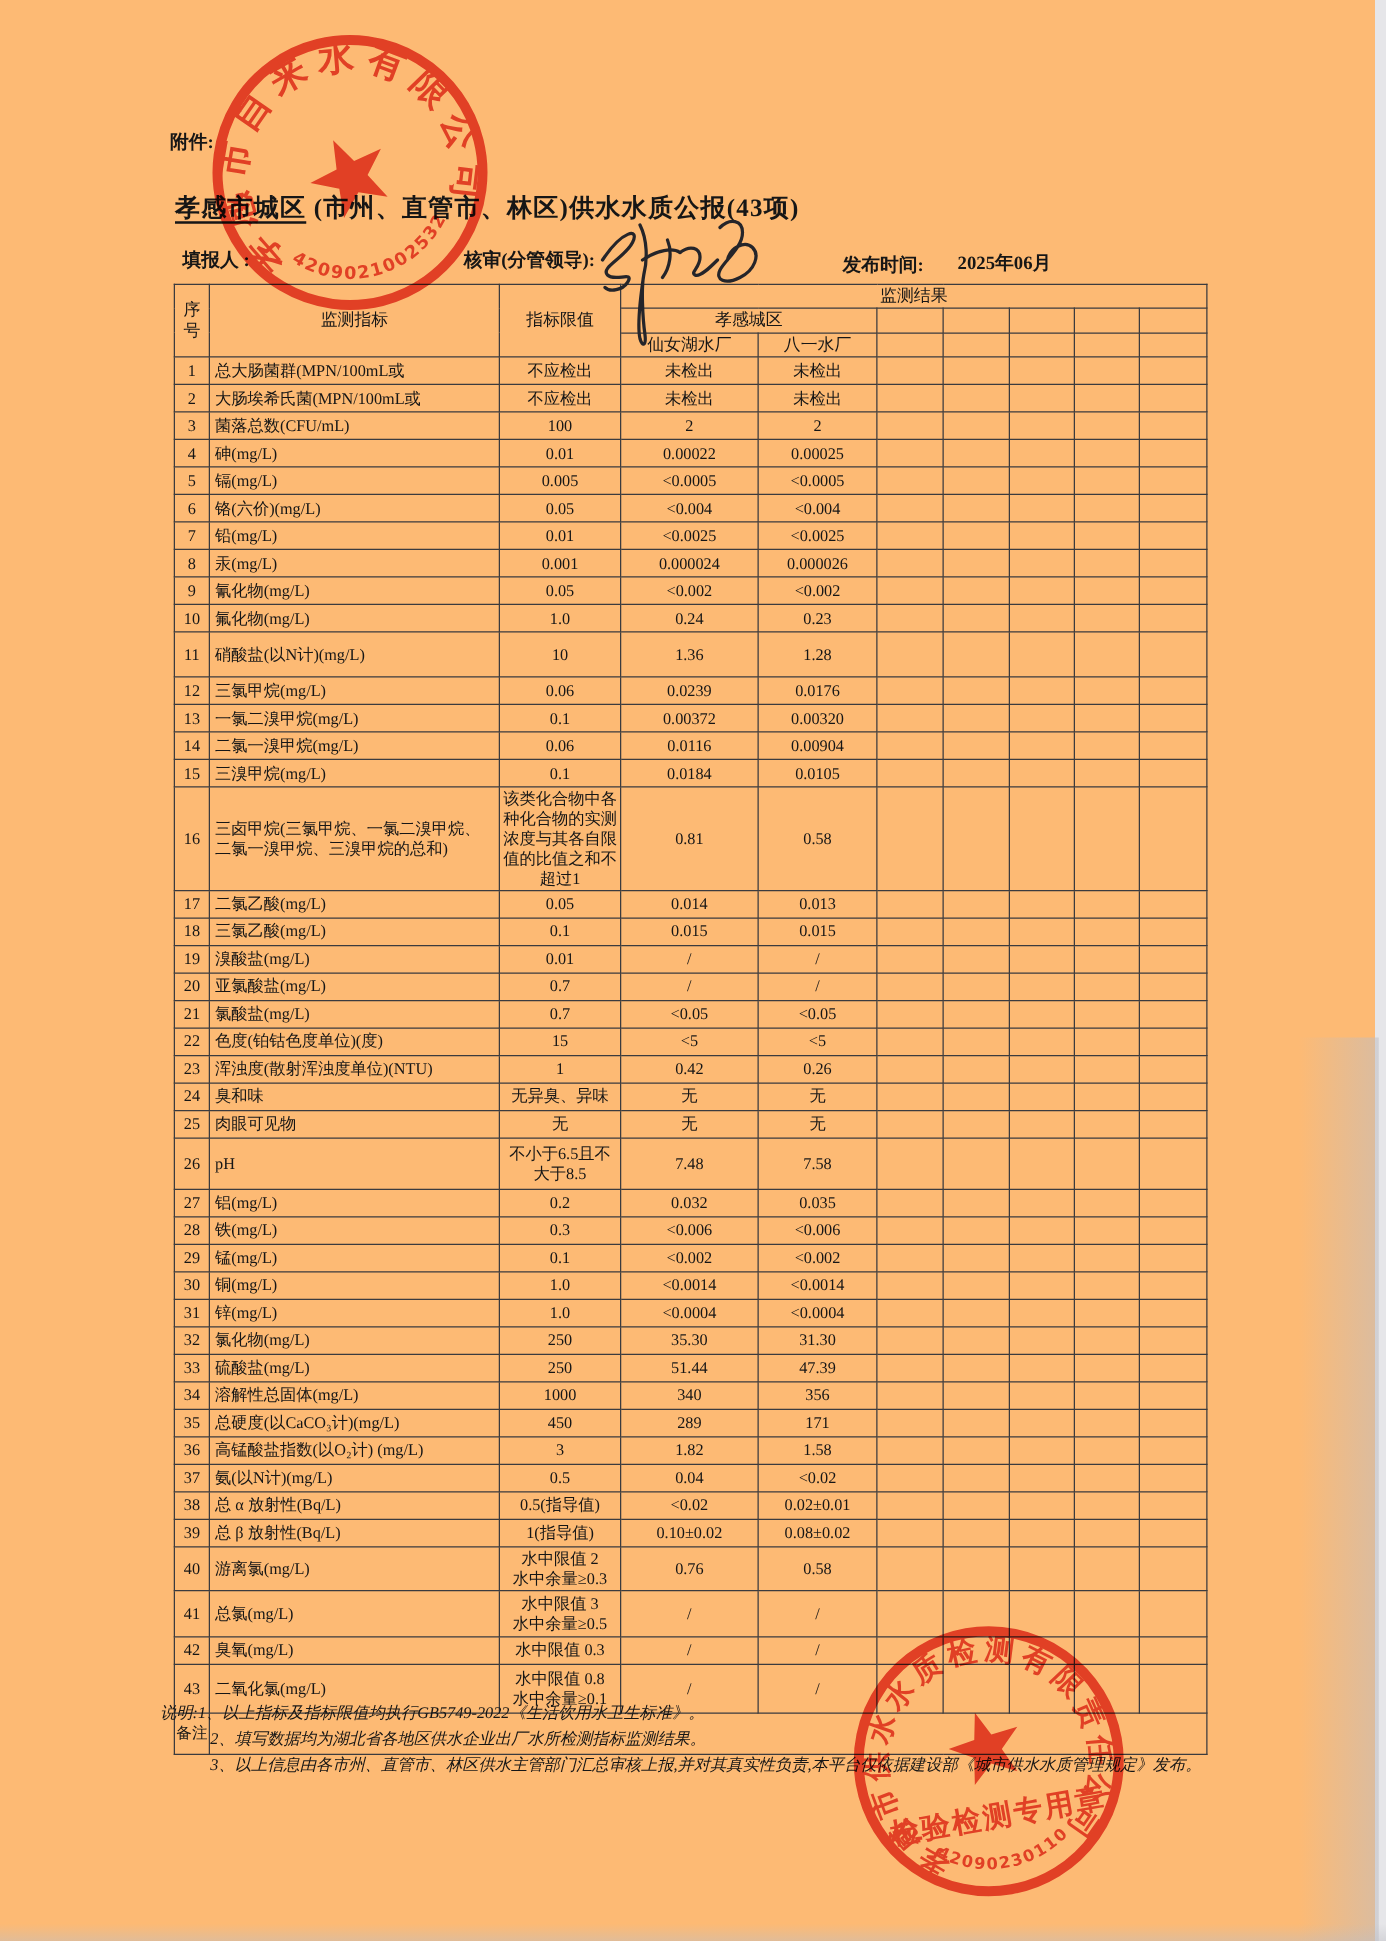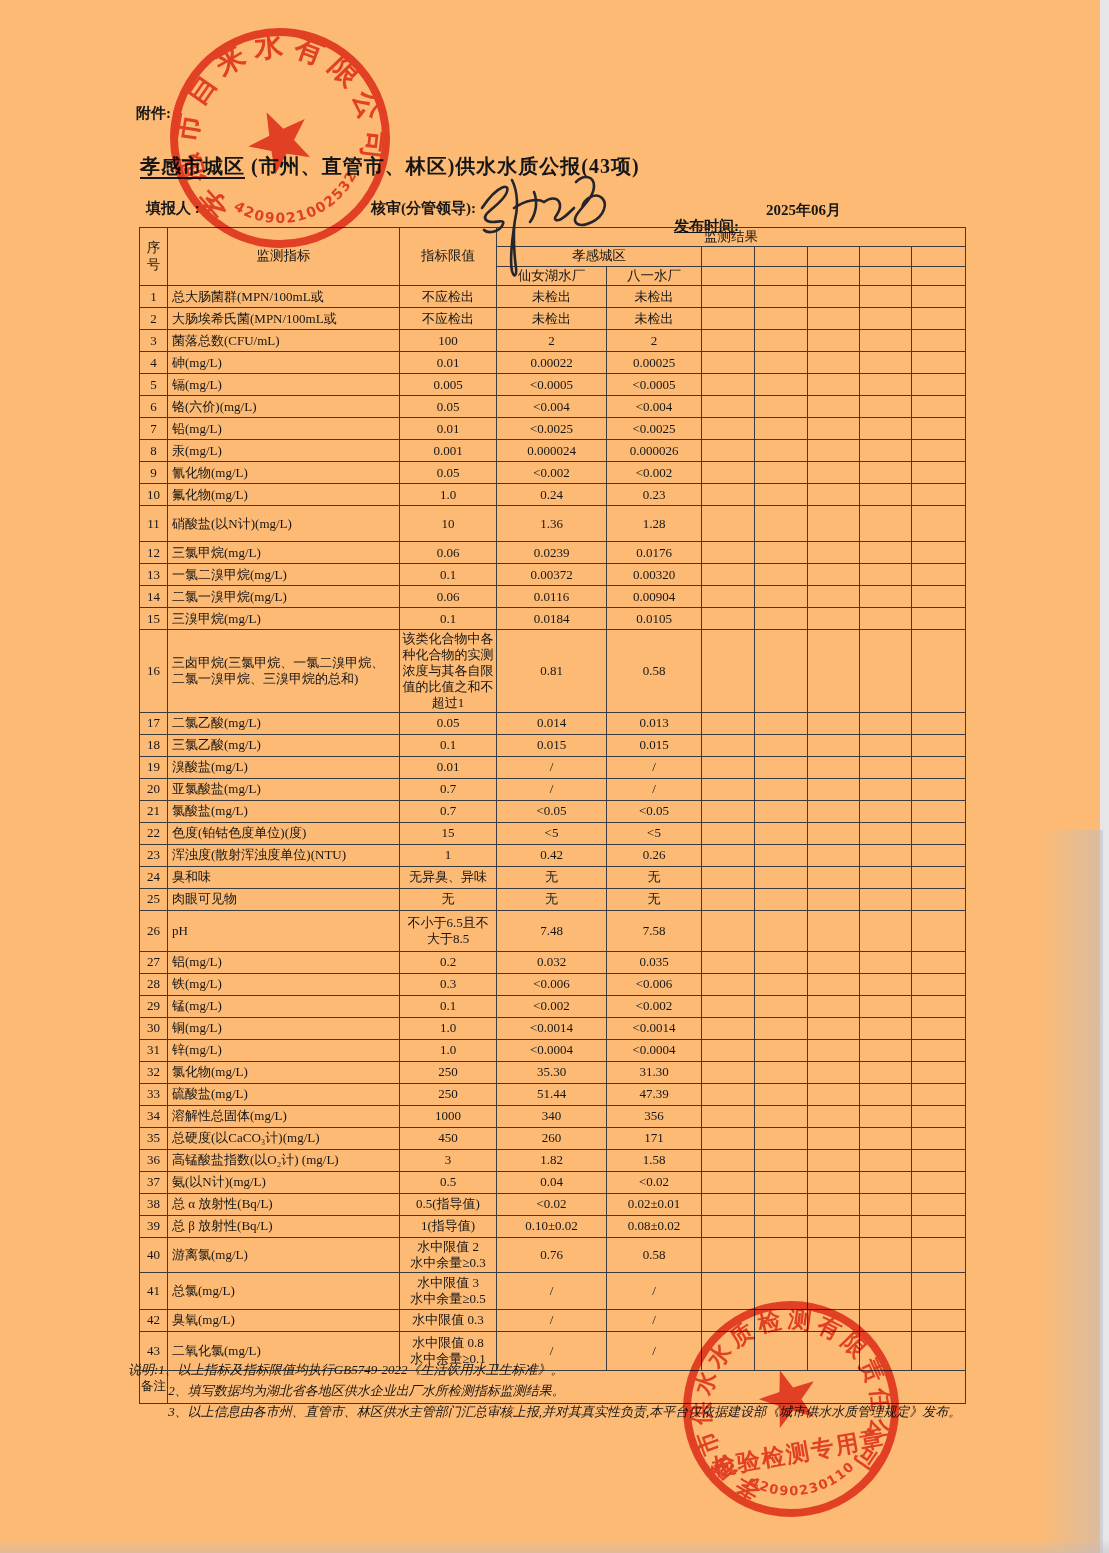--- a/index.html
+++ b/index.html
@@ -11,21 +11,21 @@
                background:linear-gradient(to right,rgba(190,190,196,0),rgba(190,190,196,.55));}
   .shade-bottom{position:absolute;left:0;bottom:0;width:100%;height:14px;
                background:linear-gradient(to bottom,rgba(190,190,196,0),rgba(190,190,196,.45));}
   .attachment{position:absolute;left:136px;top:104px;font-size:15px;font-weight:600;}
   .title{position:absolute;left:140px;top:153px;width:840px;text-align:left;
          font-size:20px;font-weight:700;letter-spacing:1px;white-space:nowrap;}
   .title .u{text-decoration:underline;text-underline-offset:4px;}
   .meta{position:absolute;left:0;top:199px;width:1109px;font-size:15px;font-weight:600;}
   .meta .filler{position:absolute;left:146px;top:0;}
   .meta .reviewer{position:absolute;left:352px;top:0;margin-left:19px;}
-  .meta .publish{position:absolute;left:674px;top:18px;text-decoration:underline;}
+  .meta .publish{position:absolute;left:674px;top:4px;}
   .meta .publish-val{position:absolute;left:766px;top:2px;font-weight:600;}
   .signature{position:absolute;left:468px;top:168px;z-index:6;}
   
   table.wq{position:absolute;left:139px;top:227px;width:826px;border-collapse:collapse;
            table-layout:fixed;background:transparent;}
   .wq th,.wq td{border:1px solid #3b3b3e;font-weight:normal;text-align:center;
            font-size:13px;line-height:1.22;padding:1px 2px;overflow:hidden;}
   .wq thead th{height:16px;font-size:13.5px;}
   .wq td{height:19px;}
   .wq td.c1{text-align:left;padding-left:4px;}
@@ -517,21 +517,21 @@
           <td class="c5"></td>
           <td class="c6"></td>
           <td class="c7"></td>
           <td class="c8"></td>
           <td class="c9"></td>
         </tr>
         <tr>
           <td class="c0">35</td>
           <td class="c1">总硬度(以CaCO₃计)(mg/L)</td>
           <td class="c2">450</td>
-          <td class="c3">260</td>
+          <td class="c3">289</td>
           <td class="c4">171</td>
           <td class="c5"></td>
           <td class="c6"></td>
           <td class="c7"></td>
           <td class="c8"></td>
           <td class="c9"></td>
         </tr>
         <tr>
           <td class="c0">36</td>
           <td class="c1">高锰酸盐指数(以O₂计) (mg/L)</td>

